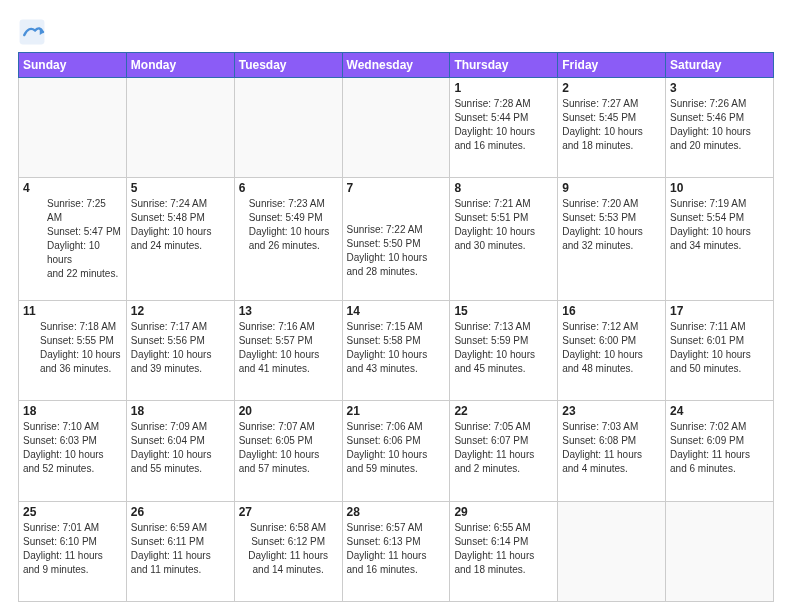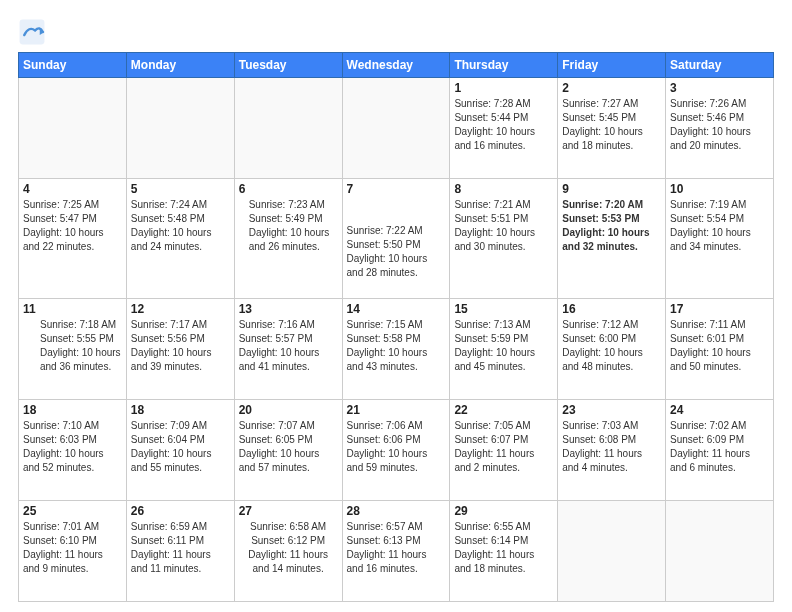--- a/index.html
+++ b/index.html
@@ -56,21 +56,21 @@
       font-weight: normal;
     }
     .calendar {
       flex: 1;
       border: 1px solid #ccc;
       border-collapse: collapse;
       width: 100%;
       table-layout: fixed;
     }
     .calendar thead tr th {
-      background: #3b82f6;
+      background: #8b5cf6;
       color: #fff;
       font-size: 12px;
       font-weight: bold;
       padding: 5px 4px;
       border: 1px solid #2e6ab0;
       text-align: left;
     }
     .calendar tbody tr td {
       border: 1px solid #ccc;
       vertical-align: top;
@@ -154,21 +154,21 @@
             <span class="day-number">3</span>
             <div class="day-info" style="white-space: pre-line;">Sunrise: 7:26 AM
 Sunset: 5:46 PM
 Daylight: 10 hours
 and 20 minutes.</div>
           </td>
         </tr>
         <tr>
           <td>
             <span class="day-number">4</span>
-            <div class="day-info" style="white-space: pre-line;">Sunrise: 7:25 AM
+            <div class="day-info" style="white-space: pre-line; margin-left: 24px;">Sunrise: 7:25 AM
 Sunset: 5:47 PM
 Daylight: 10 hours
 and 22 minutes.</div>
           </td>
           <td>
             <span class="day-number">5</span>
             <div class="day-info" style="white-space: pre-line;">Sunrise: 7:24 AM
 Sunset: 5:48 PM
 Daylight: 10 hours
 and 24 minutes.</div>
@@ -189,21 +189,21 @@
           </td>
           <td>
             <span class="day-number">8</span>
             <div class="day-info" style="white-space: pre-line;">Sunrise: 7:21 AM
 Sunset: 5:51 PM
 Daylight: 10 hours
 and 30 minutes.</div>
           </td>
           <td>
             <span class="day-number">9</span>
-            <div class="day-info" style="white-space: pre-line; font-weight: bold;">Sunrise: 7:20 AM
+            <div class="day-info" style="white-space: pre-line;">Sunrise: 7:20 AM
 Sunset: 5:53 PM
 Daylight: 10 hours
 and 32 minutes.</div>
           </td>
           <td>
             <span class="day-number">10</span>
             <div class="day-info" style="white-space: pre-line;">Sunrise: 7:19 AM
 Sunset: 5:54 PM
 Daylight: 10 hours
 and 34 minutes.</div>

